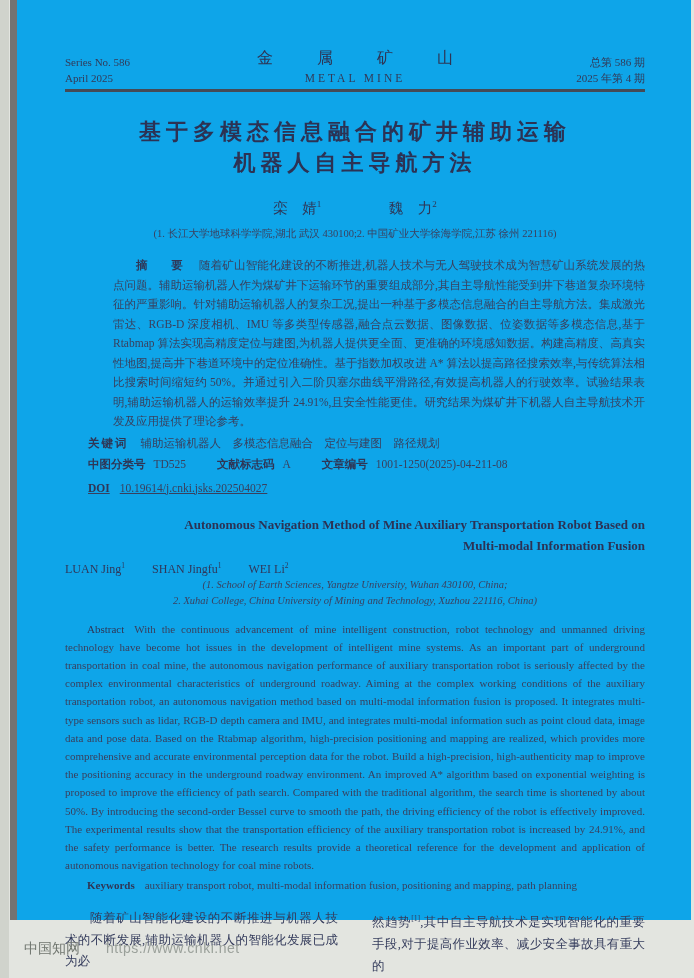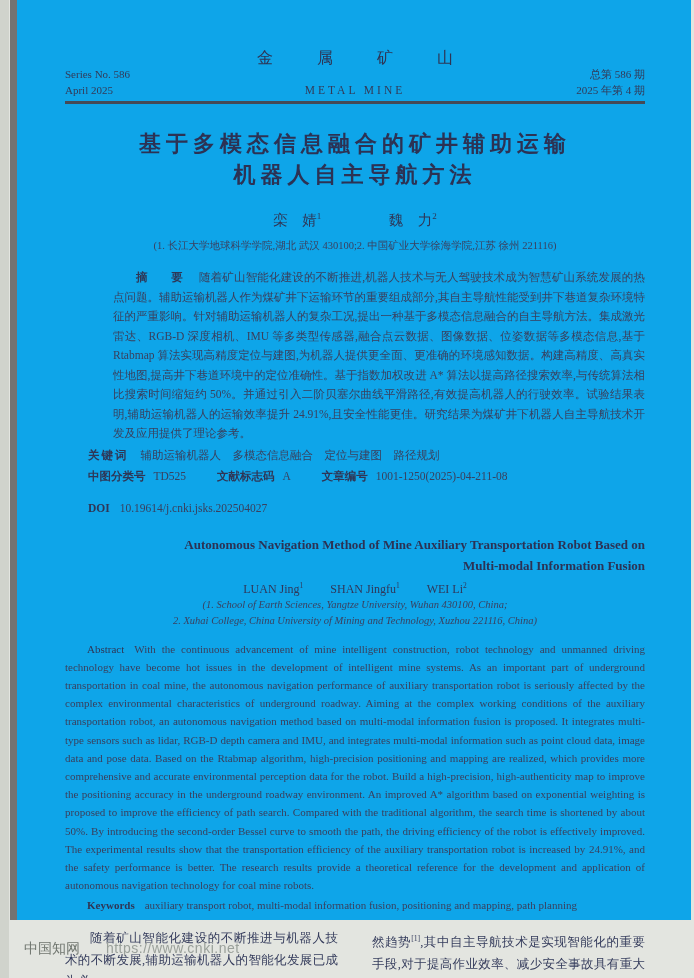--- a/index.html
+++ b/index.html
@@ -21,21 +21,21 @@
     color:#39405e;
   }
 
   
   .jheader { display:flex; justify-content:space-between; align-items:flex-end;
     font-size:11px; line-height:16px; color:#333a58; }
   .jh-left, .jh-right { width:150px; }
   .jh-right { text-align:right; }
   .jh-center { text-align:center; }
   .journal-cn { font-size:16px; letter-spacing:14px; padding-left:14px; color:#2e3454; }
-  .journal-en { font-size:11.5px; letter-spacing:3px; margin-top:16px; }
+  .journal-en { font-size:11.5px; letter-spacing:3px; margin-top:4px; }
   .jrule { border-bottom:3px solid #454a56; margin-top:3px; }
 
   
   .title-cn { margin-top:24px; text-align:center; font-size:22px; font-weight:700;
     letter-spacing:5px; line-height:31px; color:#2c3254; }
   .authors-cn { margin-top:21px; text-align:center; font-size:14.5px; color:#2f3656; }
   .authors-cn .au + .au { margin-left:64px; }
   .affil-cn { margin-top:9px; text-align:center; font-size:10.5px; color:#3a4160; }
 
   sup { font-size:0.62em; vertical-align:super; }
@@ -43,27 +43,27 @@
   
   .abstract-cn { margin-top:15px; font-size:11.5px; line-height:19.5px;
     text-align:justify; text-indent:2em; color:#39405e;margin-left:48px; }
   .abstract-cn .lbl { font-weight:700; letter-spacing:6px; margin-right:10px; color:#2f3656; }
 
   .kw-cn { margin-top:1px; font-size:11.5px; line-height:20px; text-indent:2em; }
   .kw-cn .lbl { font-weight:700; letter-spacing:2px; margin-right:12px; color:#2f3656; }
   .clc-line { margin-top:1px; font-size:11.5px; line-height:20px; text-indent:2em; }
   .clc-line .lbl { font-weight:700; margin-right:8px; color:#2f3656; }
   .clc-line .grp { margin-right:28px; }
-  .doi-line { margin-top:12px; font-size:11.5px; line-height:20px; text-indent:2em; }
+  .doi-line { margin-top:4px; font-size:11.5px; line-height:20px; text-indent:2em;text-decoration:underline; }
   .doi-line .lbl { font-weight:700; margin-right:10px; color:#2f3656; }
 
   
   .title-en { margin-top:16px; text-align:right; font-weight:700; font-size:13px;
     line-height:21px; color:#2c3254; }
-  .authors-en { margin-top:5px; text-align:center; font-size:12px; color:#30375a; }
+  .authors-en { margin-top:5px; text-align:left; font-size:12px; color:#30375a; }
   .authors-en .au + .au { margin-left:24px; }
   .affil-en { margin-top:0; text-align:center; font-style:italic; font-size:10.5px;
     line-height:16.5px; color:#3a4160; }
   .abstract-en { margin-top:10px; font-size:11px; line-height:18.2px;
     text-align:justify; text-indent:2em; color:#39405e; }
   .abstract-en .lbl { font-weight:400; font-style:normal; margin-right:10px; color:#2f3656; }
   .kw-en { font-size:11px; line-height:18px; text-indent:2em; margin-top:2px; }
   .kw-en .lbl { font-weight:700; margin-right:10px; color:#2f3656; }
 
   

